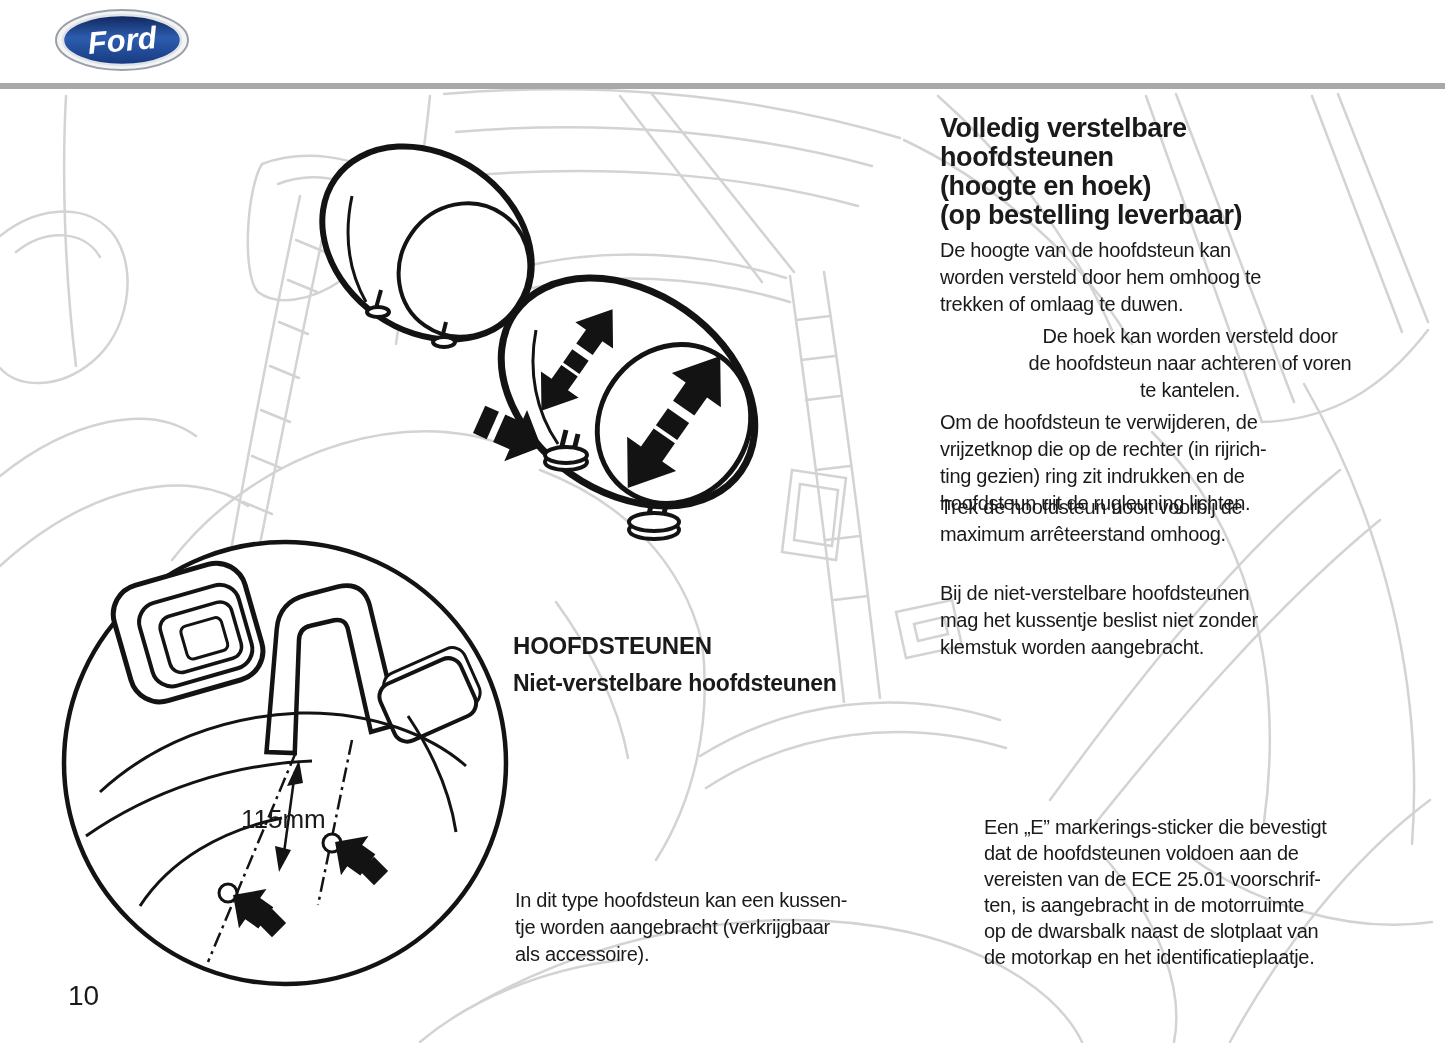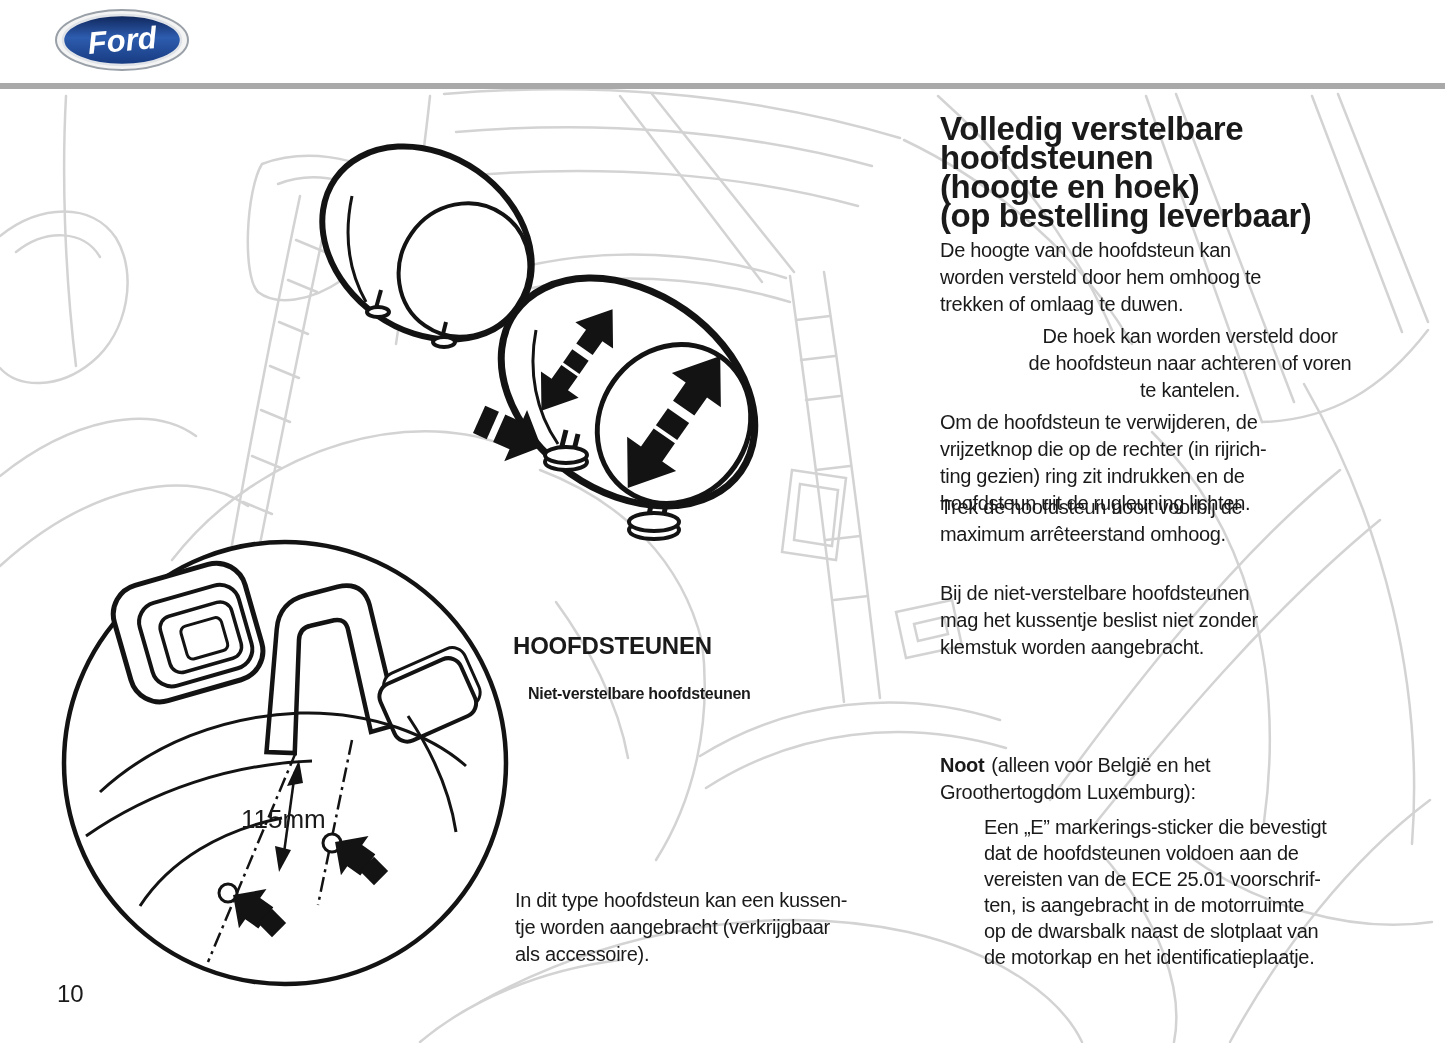--- a/index.html
+++ b/index.html
@@ -5,26 +5,26 @@
   html,body{margin:0;padding:0;background:#e8e8e8;}
   .page{
     position:relative; width:1445px; height:1043px; background:#ffffff;
     overflow:hidden; font-family:"Liberation Sans", sans-serif; color:#1a1a1a;
     margin:0 auto;
   }
   .abs{position:absolute;}
   .pre{white-space:pre-line;}
   .body-text{font-size:20px; line-height:27px; letter-spacing:-0.3px; margin:0;}
   .note-body{line-height:26px;}
-  .rc-heading{font-size:33px; line-height:29px; font-weight:700; letter-spacing:-0.4px; margin:0;}
+  .rc-heading{font-size:27px; line-height:29px; font-weight:700; letter-spacing:-0.4px; margin:0;}
   .mc-heading{font-size:24px; font-weight:700; letter-spacing:-0.2px; margin:0;}
-  .mc-subheading{font-size:16px; font-weight:700; letter-spacing:-0.3px; margin:15px;}
+  .mc-subheading{font-size:23px; font-weight:700; letter-spacing:-0.3px; margin:0;}
   .note-label{font-weight:700; margin-right:7px;}
   .divider{left:0; top:83px; width:1445px; height:6px; background:#a9a9a9;}
-  .page-number{font-size:24px; letter-spacing:0;}
+  .page-number{font-size:28px; letter-spacing:0;margin-left:11px;}
   svg text{font-family:"Liberation Sans", sans-serif;}
 </style>
 </head>
 <body>
 
 <div class="page">
 
   <svg class="abs" style="left:0;top:0;" width="1445" height="1043" viewBox="0 0 1445 1043">
 
     <g stroke="#d3d3d3" stroke-width="2.5" fill="none" stroke-linecap="round">
@@ -196,22 +196,20 @@
   <p class="abs body-text pre" style="left:940px;top:409px;width:500px;">Om de hoofdsteun te verwijderen, de
 vrijzetknop die op de rechter (in rijrich-
 ting gezien) ring zit indrukken en de
 hoofdsteun uit de rugleuning lichten.</p>
   <p class="abs body-text pre" style="left:940px;top:494px;width:500px;">Trek de hoofdsteun nooit voorbij de
 maximum arrêteerstand omhoog.</p>
   <p class="abs body-text pre" style="left:940px;top:580px;width:500px;">Bij de niet-verstelbare hoofdsteunen
 mag het kussentje beslist niet zonder
 klemstuk worden aangebracht.</p>
 
-  <p class="abs body-text" style="left:940px;top:752px;width:500px;"><b class="note-label">Noot</b><span class="pre">(alleen voor België en het
-Groothertogdom Luxemburg):</span></p>
   <p class="abs body-text note-body pre" style="left:940px;top:814px;width:500px;margin-left:44px;">Een „E” markerings-sticker die bevestigt
 dat de hoofdsteunen voldoen aan de
 vereisten van de ECE 25.01 voorschrif-
 ten, is aangebracht in de motorruimte
 op de dwarsbalk naast de slotplaat van
 de motorkap en het identificatieplaatje.</p>
 
   <div class="abs page-number" style="left:57px;top:980px;">10</div>
 </div>
 

